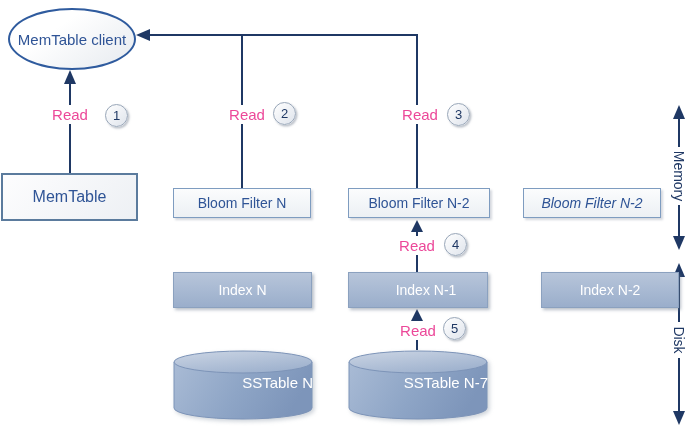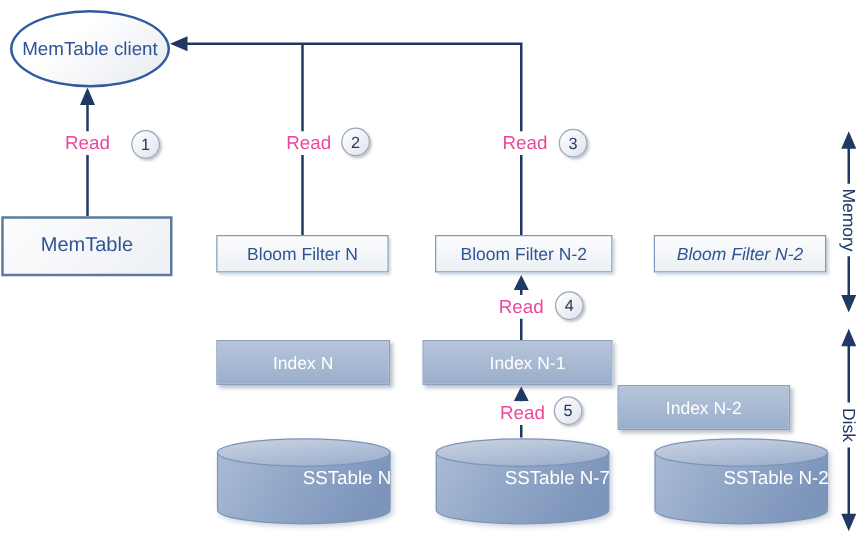--- a/index.html
+++ b/index.html
@@ -31,22 +31,22 @@
   .bloom.c0{left:173px;width:138px;}
   .bloom.c1{left:348px;width:142px;}
   .bloom.c2{left:523px;width:138px;font-style:italic;}
   .index{
     top:272px;height:36px;border:1px solid #8BA1BF;
     background:linear-gradient(180deg,#b7c5da,#9aaecb);
     color:#ffffff;font-size:14px;
     box-shadow:2px 2px 3px rgba(100,115,135,.45);
   }
   .index.c0{left:173px;width:139px;}
-  .index.c1{left:338px;width:152px;padding-left:16px;}
-  .index.c2{left:494px;width:138px;margin-top:36px;}
+  .index.c1{left:348px;width:140px;padding-left:16px;}
+  .index.c2{left:541px;width:138px;}
   .cyl{position:absolute;top:350px;width:140px;height:72px;}
   .cyl.c0{left:173px;}
   .cyl.c1{left:348px;}
   .cyl.c2{left:523px;}
   .cyl svg{position:absolute;left:0;top:0;filter:drop-shadow(2px 2px 2px rgba(110,125,145,.35));}
   .cyl-label{
     position:absolute;left:0;top:24px;width:100%;text-align:right;
     color:#ffffff;font-size:15px;
   }
   .read-text{
@@ -149,27 +149,20 @@
     </svg>
     <span class="cyl-label">SSTable N</span>
   </div>
   <div class="cyl c1">
     <svg width="140" height="72" viewBox="0 0 140 72">
       <path d="M1,12 L1,58 A69,11 0 0 0 139,58 L139,12 Z" fill="url(#cylBody)" stroke="#7D94B8" stroke-width="1"></path>
       <ellipse cx="70" cy="12" rx="69" ry="11" fill="url(#cylTop)" stroke="#7D94B8" stroke-width="1"></ellipse>
     </svg>
     <span class="cyl-label">SSTable N-7</span>
   </div>
-  <div class="cyl c2">
-    <svg width="140" height="72" viewBox="0 0 140 72">
-      <path d="M1,12 L1,58 A69,11 0 0 0 139,58 L139,12 Z" fill="url(#cylBody)" stroke="#7D94B8" stroke-width="1"></path>
-      <ellipse cx="70" cy="12" rx="69" ry="11" fill="url(#cylTop)" stroke="#7D94B8" stroke-width="1"></ellipse>
-    </svg>
-    <span class="cyl-label">SSTable N-2</span>
-  </div>
 
   <span class="read-text" style="left:42px;top:105px;">Read</span>
   <span class="badge" style="left:105px;top:104px;">1</span>
 
   <span class="read-text" style="left:219px;top:105px;">Read</span>
   <span class="badge" style="left:273px;top:102px;">2</span>
 
   <span class="read-text" style="left:392px;top:105px;">Read</span>
   <span class="badge" style="left:447px;top:103px;">3</span>
 

